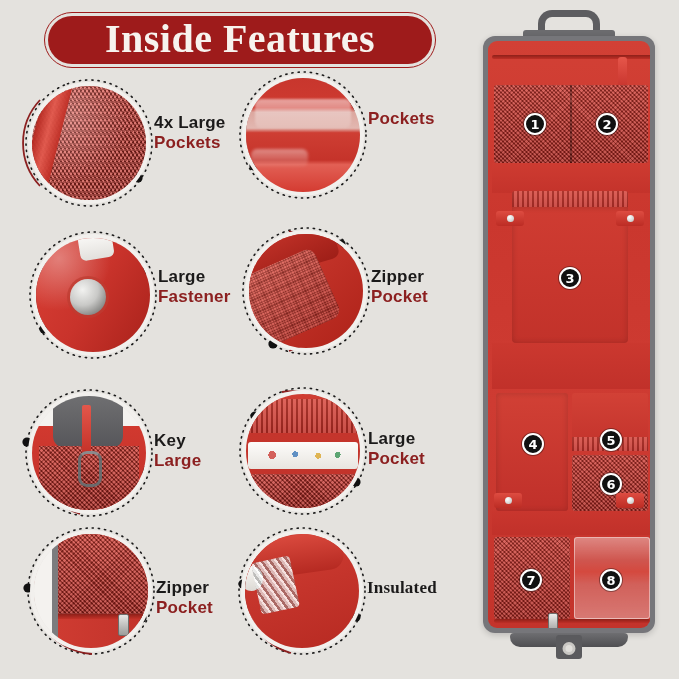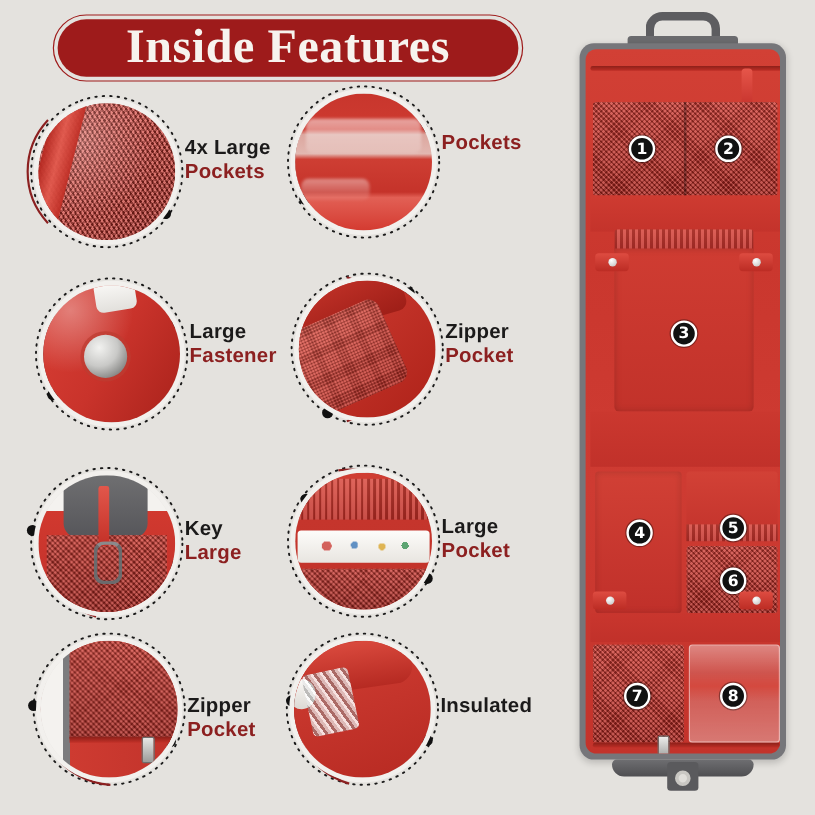--- a/index.html
+++ b/index.html
@@ -498,21 +498,21 @@
         <circle cx="123" cy="95" r="4.6" fill="#111"></circle>
       </svg>
       <div class="photo-ring">
         <div class="photo tex-insulated">
           <div class="ins-flap"></div>
           <div class="ins-white"></div>
           <div class="ins-foil"></div>
         </div>
       </div>
     </div>
-    <div class="flabel" style="left:128px;top:50px;">
+    <div class="flabel" style="left:128px;top:50px;font-family:Liberation Serif, serif;">
       <span class="l1">Insulated</span>
     </div>
   </div>
 
   <div class="product">
 
     <div class="hanger-handle"></div>
     <div class="handle-base"></div>
 
     <div class="body">

